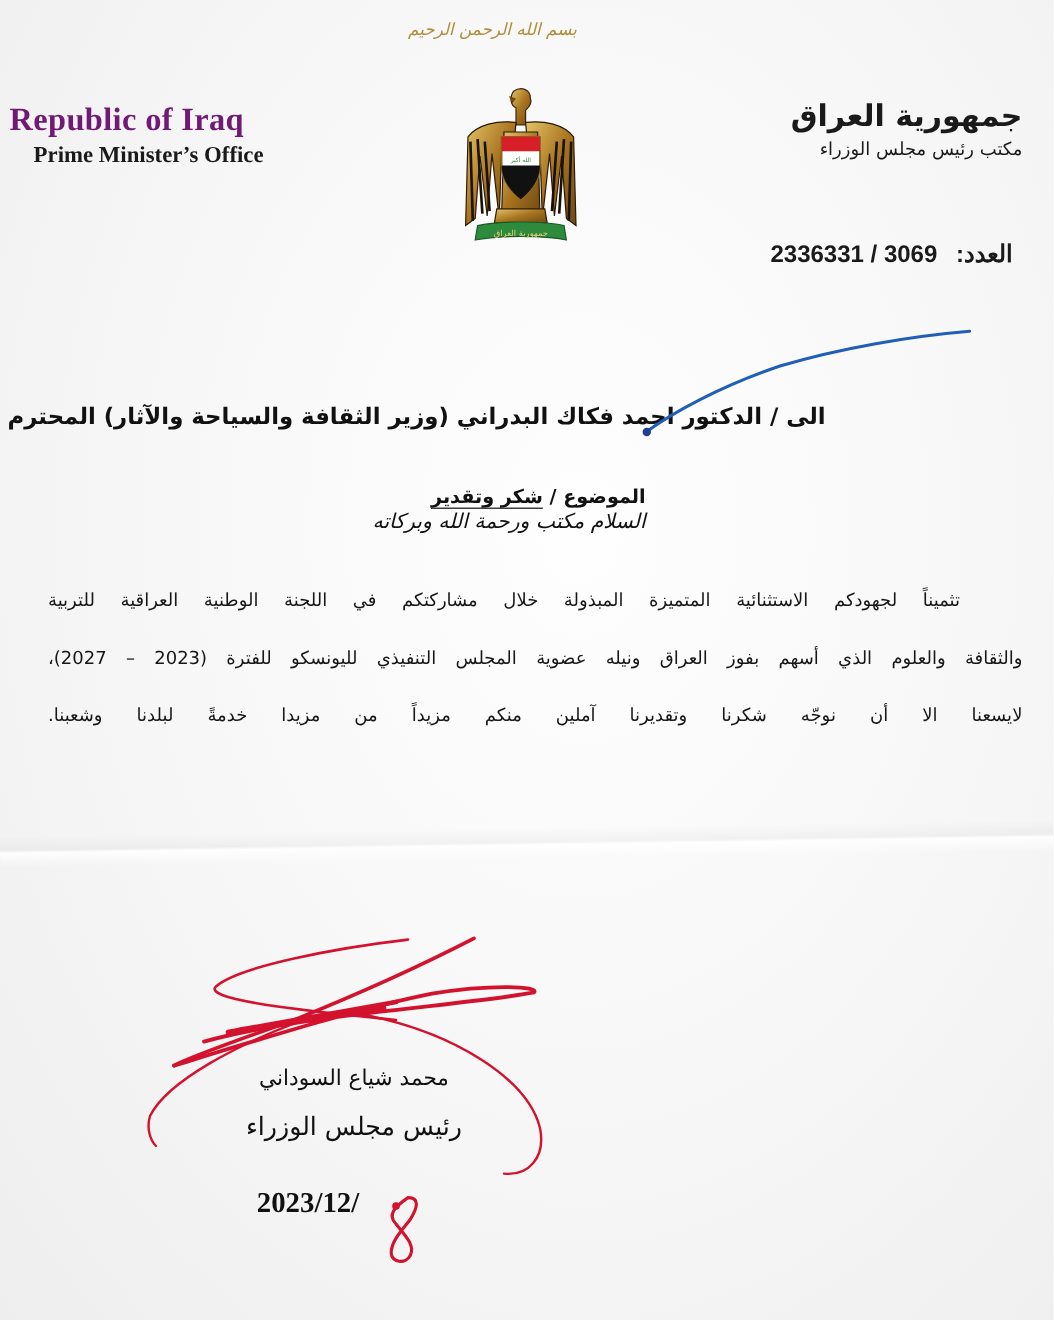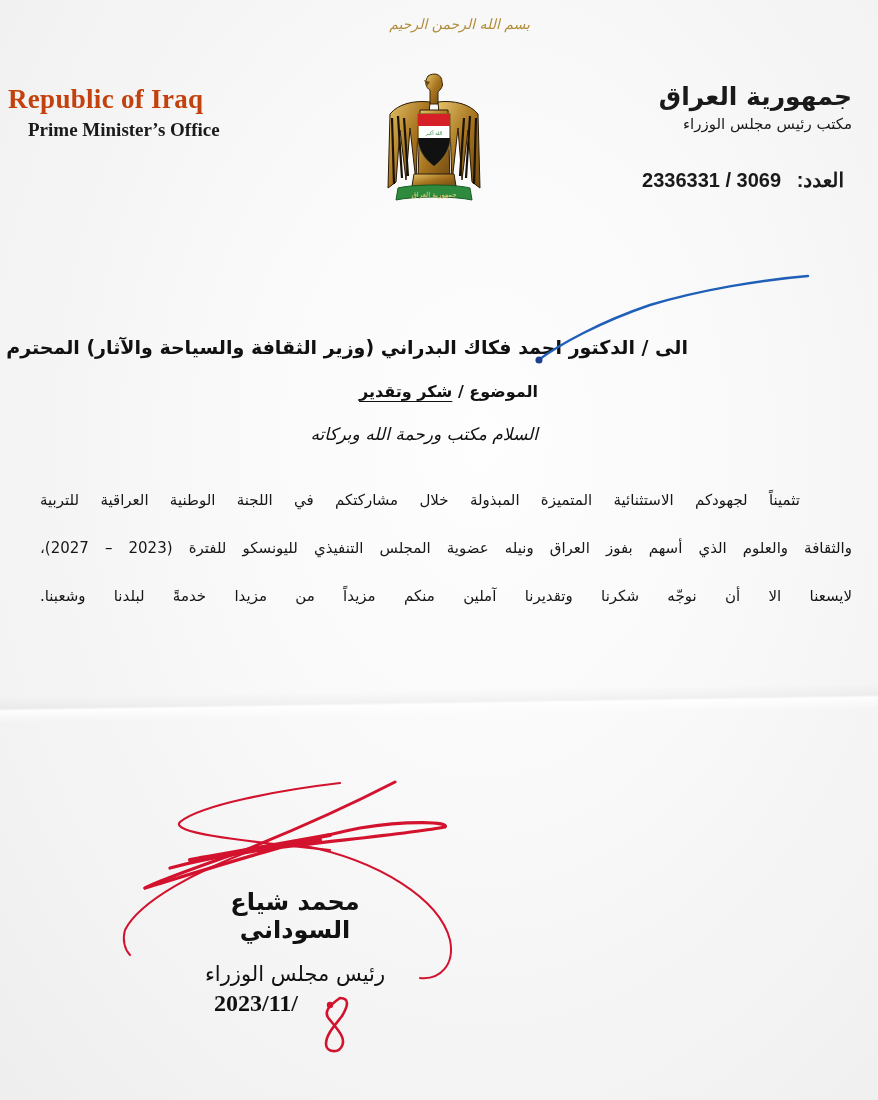--- a/index.html
+++ b/index.html
@@ -13,29 +13,29 @@
     .page { position: absolute; left: 0; top: 0; width: 878px; height: 1100px; }
 
     .fold-line {
       position: absolute; left: 0; top: 690px; width: 878px; height: 26px;
       transform: rotate(-0.9deg);
       background: linear-gradient(to bottom, rgba(0,0,0,0) 0%, rgba(0,0,0,0.035) 45%, rgba(255,255,255,0.9) 55%, rgba(0,0,0,0) 100%);
     }
 
     .basmala {
       position: absolute; left: 340px; top: 16px; width: 190px; height: 28px;
-      direction: rtl; text-align: right;
+      direction: rtl; text-align: left;
       font-family: "DejaVu Serif", serif; font-size: 14px; color: #b08d3a;
       letter-spacing: 1px; font-style: italic;
     }
 
     .en-header { position: absolute; left: 8px; top: 84px; }
     .en-title {
       font-family: "Liberation Serif", serif; font-weight: bold;
-      font-size: 27px; color: #c2410c; letter-spacing: 0.3px;
+      font-size: 27px; color: #701a75; letter-spacing: 0.3px;
     }
     .en-sub {
       font-family: "Liberation Serif", serif; font-weight: bold;
       font-size: 19px; color: #1a1a1a; margin-top: 4px; margin-left: 20px;
     }
 
     .emblem { position: absolute; left: 384px; top: 70px; width: 100px; height: 140px; }
 
     .ar-header {
       position: absolute; right: 26px; top: 82px; direction: rtl; text-align: right;
@@ -48,28 +48,28 @@
       font-family: "DejaVu Sans", sans-serif; font-weight: normal;
       font-size: 15px; color: #1a1a1a; margin-top: 4px;
     }
 
     .ref-block {
       position: absolute; right: 34px; top: 164px; direction: rtl; text-align: right;
       font-family: "Liberation Sans", sans-serif; font-weight: bold; font-size: 20px; color: #1a1a1a;
     }
     .ref-row { height: 32px; line-height: 32px; white-space: nowrap; }
     .ref-label { display: inline-block; margin-left: 10px; }
-    .ref-value { display: inline-block; direction: ltr; }
+    .ref-value { display: inline-block; direction: ltr; margin-top: 32px; }
 
     .addressee {
       position: absolute; right: 190px; top: 336px; direction: rtl; text-align: left;
       font-family: "DejaVu Sans", sans-serif; font-weight: bold; font-size: 19px; white-space: nowrap;
     }
     .subject {
-      position: absolute; right: 340px; top: 382px; direction: rtl; text-align: right;
+      position: absolute; right: 340px; top: 404px; direction: rtl; text-align: right;
       font-family: "DejaVu Sans", sans-serif; font-weight: bold; font-size: 16px; white-space: nowrap;
     }
     .subject-value { text-decoration: underline; text-underline-offset: 4px; }
     .greeting {
       position: absolute; right: 340px; top: 424px; direction: rtl; text-align: right;
       font-family: "DejaVu Serif", serif; font-style: italic; font-size: 17px; white-space: nowrap;
     }
 
     .body-text {
       position: absolute; left: 40px; top: 476px; width: 812px;
@@ -77,21 +77,21 @@
       font-family: "DejaVu Sans", sans-serif; font-size: 15px; color: #161616;
     }
     .body-line { height: 48px; line-height: 48px; white-space: nowrap; overflow: hidden; }
     .body-line.first { padding-right: 52px; }
 
     .signature-block {
       position: absolute; left: 180px; top: 888px; width: 230px;
       direction: rtl; text-align: center;
     }
     .signer-name {
-      font-family: "DejaVu Sans", sans-serif; font-weight: bold; font-size: 24px; letter-spacing: 1px;
+      font-family: "DejaVu Sans", sans-serif; font-weight: normal; font-size: 18px; letter-spacing: 1px;
     }
     .signer-title {
       font-family: "DejaVu Sans", sans-serif; font-weight: normal; font-size: 21px; margin-top: 18px; letter-spacing: 1px;
     }
     .sign-date {
       position: absolute; left: 214px; top: 990px;
       font-family: "Liberation Serif", serif; font-weight: bold; font-size: 24px; color: #111;
     }
 
     .svg-layer { position: absolute; left: 0; top: 0; width: 878px; height: 1100px; pointer-events: none; }
@@ -165,21 +165,21 @@
     <div class="body-line first">تثميناً لجهودكم الاستثنائية المتميزة المبذولة خلال مشاركتكم في اللجنة الوطنية العراقية للتربية</div>
     <div class="body-line">والثقافة والعلوم الذي أسهم بفوز العراق ونيله عضوية المجلس التنفيذي لليونسكو للفترة (2023 – 2027)،</div>
     <div class="body-line">لايسعنا الا أن نوجّه شكرنا وتقديرنا آملين منكم مزيداً من مزيدا خدمةً لبلدنا وشعبنا.</div>
   </div>
 
   <div class="signature-block">
     <div class="signer-name">محمد شياع السوداني</div>
     <div class="signer-title">رئيس مجلس الوزراء</div>
   </div>
 
-  <div class="sign-date">2023/11/</div>
+  <div class="sign-date">2023/12/</div>
 
   <svg class="svg-layer" viewBox="0 0 878 1100">
 
     <path d="M537 361 C560 344 600 322 650 305 C700 290 760 280 808 276" stroke="#1f5fb8" stroke-width="2.5" fill="none" stroke-linecap="round"></path>
     <circle cx="539" cy="360" r="3.5" fill="#1f3f90"></circle>
 
     <g stroke="#d3122e" fill="none" stroke-linecap="round">
       <path d="M340 783 C280 790 200 805 180 822 C170 832 230 840 330 850" stroke-width="2.2"></path>
       <path d="M395 782 C360 800 300 828 240 852 C200 866 160 880 145 888" stroke-width="3"></path>
       <path d="M145 888 C220 865 300 840 360 828 C410 820 450 822 445 827 C420 832 360 838 300 845 C250 851 200 860 170 868" stroke-width="3.2"></path>

